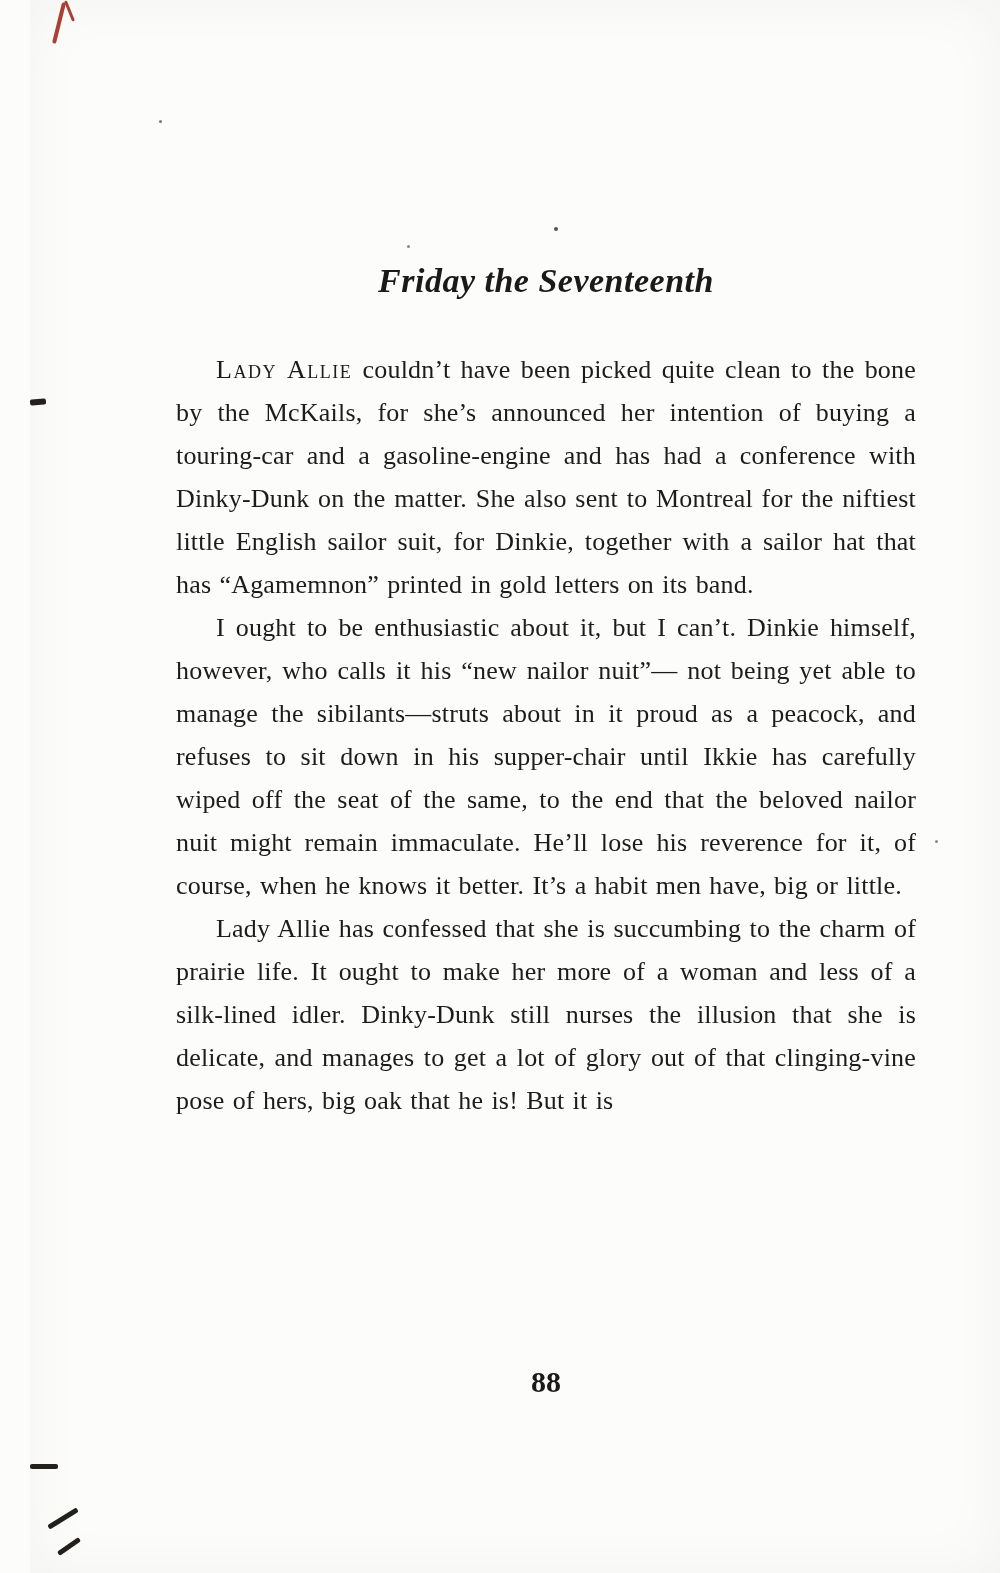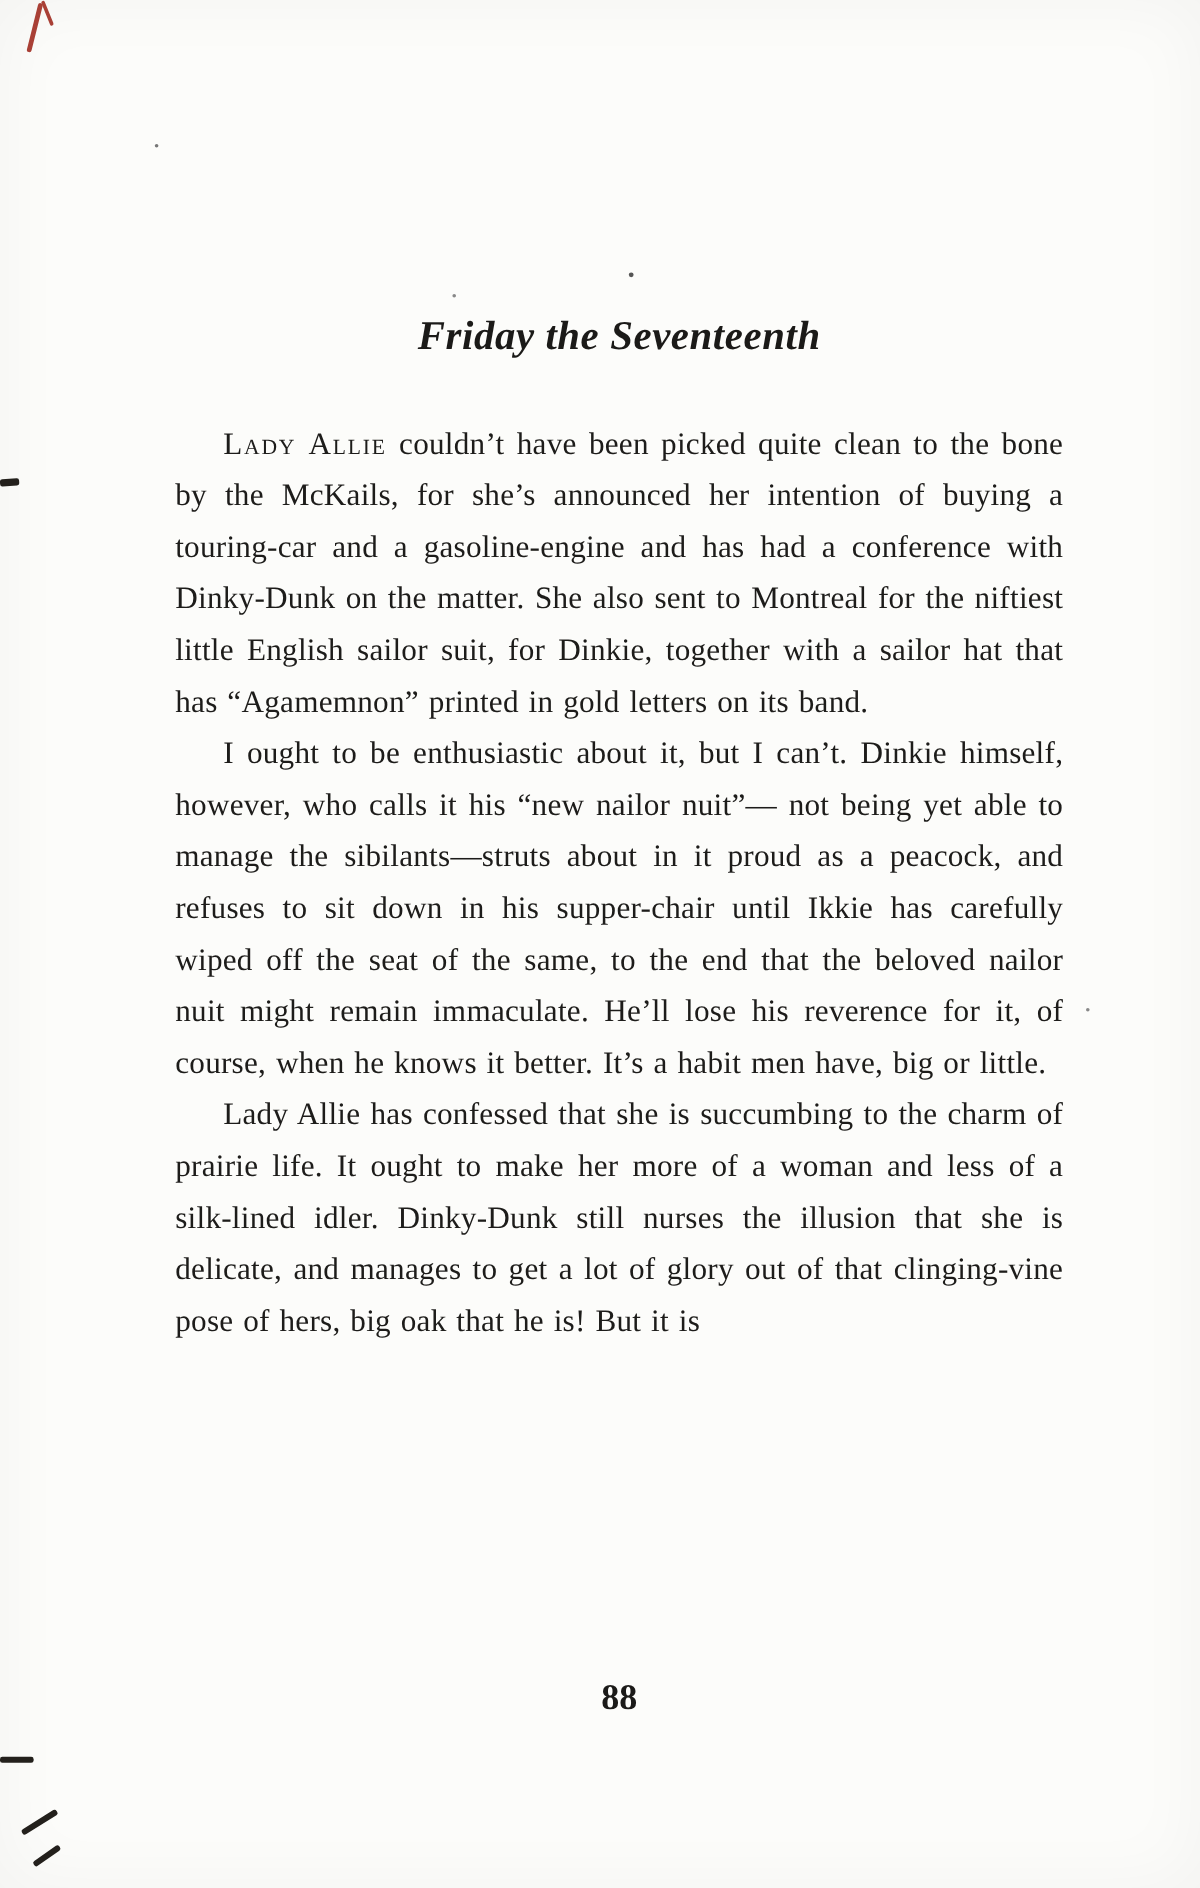--- a/index.html
+++ b/index.html
@@ -12,20 +12,21 @@
     position: relative;
     background: #fcfcfa;
     font-family: "Liberation Serif", serif;
     color: #1d1c1a;
     overflow: hidden;
   }
   .page {
     position: absolute;
     inset: 0;
     box-shadow: inset 0 0 60px rgba(0,0,0,0.04);
+    margin-left: 30px;
   }
   .title {
     position: absolute;
     top: 262px;
     left: 145px;
     width: 742px;
     margin: 0;
     text-align: center;
     font-style: italic;
     font-weight: 700;
@@ -47,21 +48,21 @@
   .para {
     margin: 0;
     text-indent: 40px;
   }
   .lead {
     font-variant: small-caps;
     letter-spacing: 1.5px;
   }
   .page-number {
     position: absolute;
-    top: 1398px;
+    top: 1365px;
     left: 145px;
     width: 742px;
     text-align: center;
     font-weight: 700;
     font-size: 30px;
     color: #1b1a18;
   }
   
   .artifact { position: absolute; pointer-events: none; }
   .red-mark-1 {

